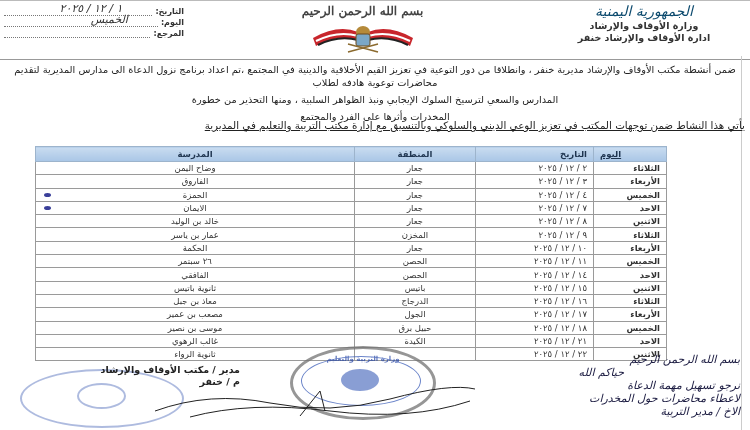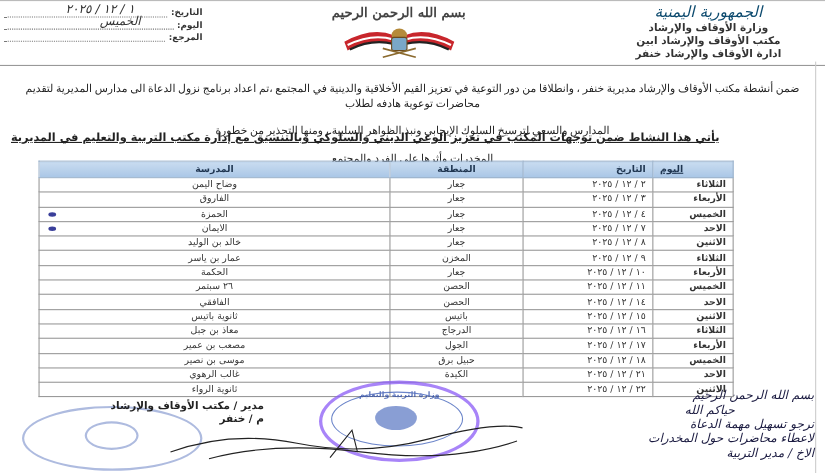--- a/index.html
+++ b/index.html
@@ -11,55 +11,54 @@
   .hdr-right .rep{font-family:"DejaVu Serif",serif;font-size:14px;color:#0c4a6e;font-style:italic;line-height:17px;}
   .hdr-right .ln{font-size:9.5px;font-weight:bold;color:#333;line-height:12px;}
   .hdr-left{position:absolute;left:4px;top:4px;width:180px;direction:rtl;font-size:8px;color:#333;}
   .hdr-left .row{display:flex;align-items:flex-end;height:11px;margin-bottom:0px;}
   .hdr-left .lbl{font-weight:bold;white-space:nowrap;margin-left:3px;}
   .hdr-left .dots{flex:1;border-bottom:1px dotted #777;position:relative;height:8px;}
   .hdr-left .val{position:absolute;right:30px;bottom:0;font-size:11px;color:#333;font-style:italic;}
   .emblem{position:absolute;left:290px;top:4px;width:145px;height:52px;text-align:center;}
   .emblem .bism{font-family:"DejaVu Serif",serif;font-size:12px;color:#444;direction:rtl;line-height:13px;font-weight:bold;}
   .intro{position:absolute;left:4px;top:62px;width:742px;direction:rtl;text-align:center;font-size:9.8px;line-height:13px;color:#222;}
-  .intro p{margin:12px;font-family:Liberation Serif, serif;}
+  .intro p{margin:0;}
   .intro .p2{margin-top:4px;}
   .intro .p3{margin-top:4px;}
-  .notice{position:absolute;left:10px;top:118px;width:735px;direction:rtl;text-align:left;font-size:10.3px;font-weight:bold;line-height:13px;color:#222;text-decoration:underline;}
+  .notice{position:absolute;left:10px;top:118px;width:735px;direction:rtl;text-align:right;font-size:10.3px;font-weight:normal;line-height:13px;color:#222;text-decoration:underline;}
   table.sched{position:absolute;left:35px;top:145px;width:632px;border-collapse:collapse;direction:rtl;font-size:8.5px;}
   table.sched th{background:linear-gradient(#c9dcf0,#a9c6e6);color:#1f3550;font-weight:bold;height:14px;border:1px solid #9db4cc;padding:0 6px;}
   table.sched td{height:12.3px;border:1px solid #9a9a9a;padding:0 6px;color:#333;white-space:nowrap;}
   table.sched th.c-day,table.sched td.c-day{width:60px;text-align:right;font-weight:bold;}
   table.sched th.c-date,table.sched td.c-date{width:105px;text-align:right;}
   table.sched th.c-area,table.sched td.c-area{width:108px;text-align:center;}
   table.sched th.c-school,table.sched td.c-school{text-align:center;position:relative;}
   table.sched th.c-day{text-align:left;text-decoration:underline;}
   table.sched th.c-date{text-align:right;}
   .dot{position:absolute;left:8px;top:4px;width:7px;height:4px;border-radius:50%;background:#3a3f9a;}
   .sig{position:absolute;left:40px;top:363px;width:200px;direction:rtl;text-align:right;font-size:9.5px;font-weight:bold;color:#222;line-height:12px;}
   .stamp-l{position:absolute;left:20px;top:368px;width:160px;height:55px;border:2px solid #6c84c6;border-radius:50%;opacity:.55;}
   .stamp-l::after{content:"";position:absolute;left:55px;top:12px;width:45px;height:22px;border:2px solid #6c84c6;border-radius:50%;}
-  .stamp-r{position:absolute;left:290px;top:345px;width:140px;height:68px;border:3px solid #8b5cf6;border-radius:50%;opacity:.75;}
+  .stamp-r{position:absolute;left:290px;top:345px;width:140px;height:68px;border:3px solid #737373;border-radius:50%;opacity:.75;}
   .stamp-r::before{content:"";position:absolute;left:8px;top:7px;width:118px;height:48px;border:1.5px solid #3b5db8;border-radius:50%;}
   .stamp-r::after{content:"";position:absolute;left:48px;top:20px;width:38px;height:22px;background:#3b5db8;border-radius:50%;opacity:.8;}
   .stamp-r .st{position:absolute;left:20px;top:6px;width:100px;text-align:center;font-size:7px;color:#2b4aa8;direction:rtl;font-weight:bold;}
   .hand{position:absolute;left:430px;top:352px;width:310px;direction:rtl;text-align:right;font-family:"DejaVu Serif",serif;font-style:italic;font-size:11px;line-height:13px;color:#1a1a40;}
   .scribble{position:absolute;left:150px;top:380px;width:330px;height:40px;}
 </style>
 </head>
 <body>
 
 <div class="page">
   <div class="hline"></div>
   <div class="vline"></div>
 
   <div class="hdr-right">
     <div class="rep">الجمهورية اليمنية</div>
     <div class="ln">وزارة الأوقاف والإرشاد</div>
-    <div class="ln">مكتب الأوقاف والإرشاد ابين</div>
     <div class="ln">ادارة الأوقاف والإرشاد خنفر</div>
   </div>
 
   <div class="emblem">
     <div class="bism">بسم الله الرحمن الرحيم</div>
     <svg width="110" height="36" viewBox="0 0 110 36">
       <path d="M5 20 Q30 6 50 14 L50 22 Q28 16 8 28 Z" fill="#c8262c"></path>
       <path d="M8 23 Q30 12 50 18" stroke="#fff" stroke-width="2" fill="none"></path>
       <path d="M10 27 Q30 17 50 22" stroke="#222" stroke-width="2" fill="none"></path>
       <path d="M105 20 Q80 6 60 14 L60 22 Q82 16 102 28 Z" fill="#c8262c"></path>
@@ -212,18 +211,18 @@
   </div>
 
   <svg class="scribble" viewBox="0 0 330 40">
     <path d="M5 30 Q60 10 120 22 T240 18 T325 8" stroke="#222" stroke-width="1" fill="none"></path>
     <path d="M40 36 Q100 20 180 30 T320 20" stroke="#222" stroke-width="1" fill="none"></path>
     <path d="M150 35 L170 10 L175 30" stroke="#222" stroke-width="1" fill="none"></path>
   </svg>
 
   <div class="hand">
     <div>بسم الله الرحمن الرحيم</div>
-    <div style="padding-right:72px">حياكم الله</div>
+    <div style="padding-right:116px">حياكم الله</div>
     <div>نرجو تسهيل مهمة الدعاة</div>
     <div>لاعطاء محاضرات حول المخدرات</div>
     <div>الاخ / مدير التربية</div>
   </div>
 </div>
 
 </body></html>

